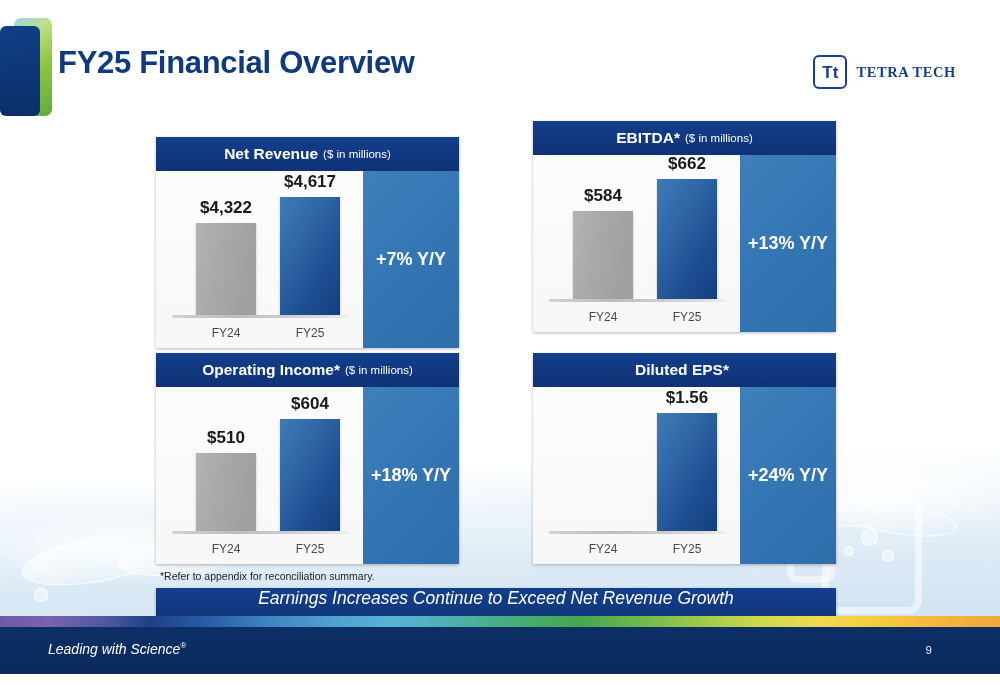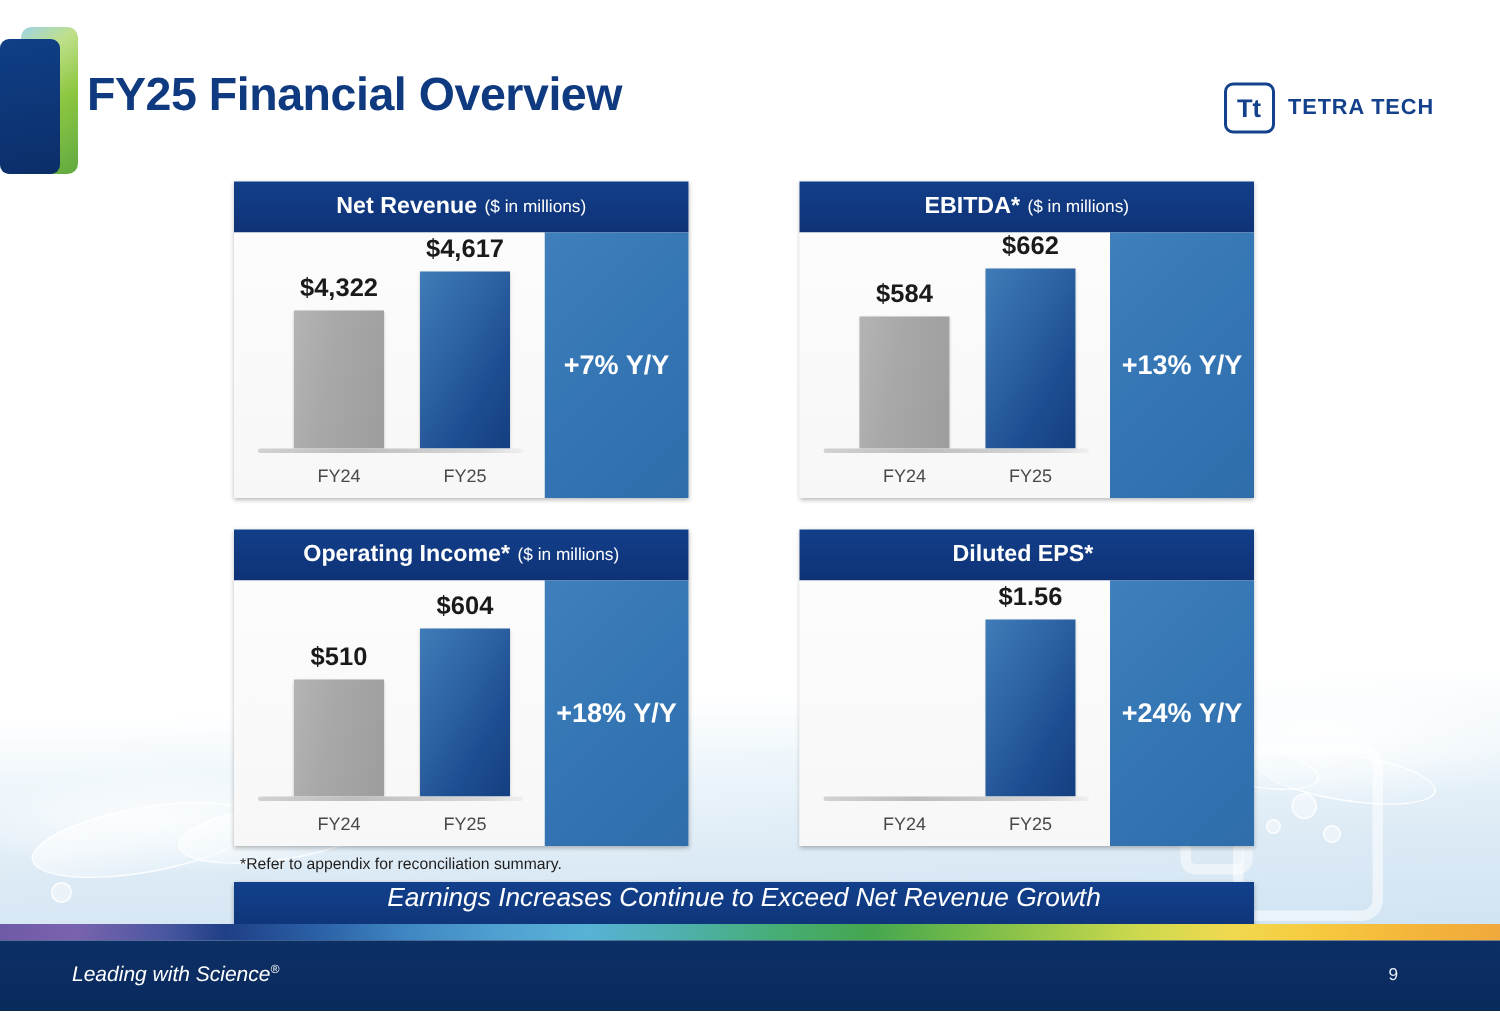--- a/index.html
+++ b/index.html
@@ -63,29 +63,29 @@
     position:absolute;left:58px;top:45px;
     font-size:31px;font-weight:bold;color:#103a80;letter-spacing:-.3px;
     white-space:nowrap;
   }
   .logo{position:absolute;right:44px;top:55px;display:flex;align-items:center;gap:9px;}
   .logo-badge{
     width:30px;height:30px;border:2px solid #14418c;border-radius:6px;
     display:flex;align-items:center;justify-content:center;
     font-size:17px;font-weight:bold;color:#14418c;line-height:1;background:#fff;
   }
-  .logo-text{font-size:14.5px;font-weight:bold;color:#14418c;letter-spacing:.6px;}
+  .logo-text{font-size:14.5px;font-weight:bold;color:#14418c;letter-spacing:.6px;font-family:Liberation Serif, serif;}
 
   
   .panel{
     position:absolute;width:303px;height:211px;
     box-shadow:0 1px 3px rgba(0,0,0,.28);
     background:#fafafa;
   }
-  .panel.p1{left:156px;top:121px;}
+  .panel.p1{left:156px;top:137px;}
   .panel.p2{left:533px;top:121px;}
   .panel.p3{left:156px;top:353px;}
   .panel.p4{left:533px;top:353px;}
 
   .panel-head{
     height:34px;background:linear-gradient(180deg,#123f8a 0%,#0f3276 100%);
     display:flex;align-items:center;justify-content:center;gap:5px;
     color:#fff;white-space:nowrap;
   }
   .panel-head .ph-main{font-size:15.5px;font-weight:bold;}

